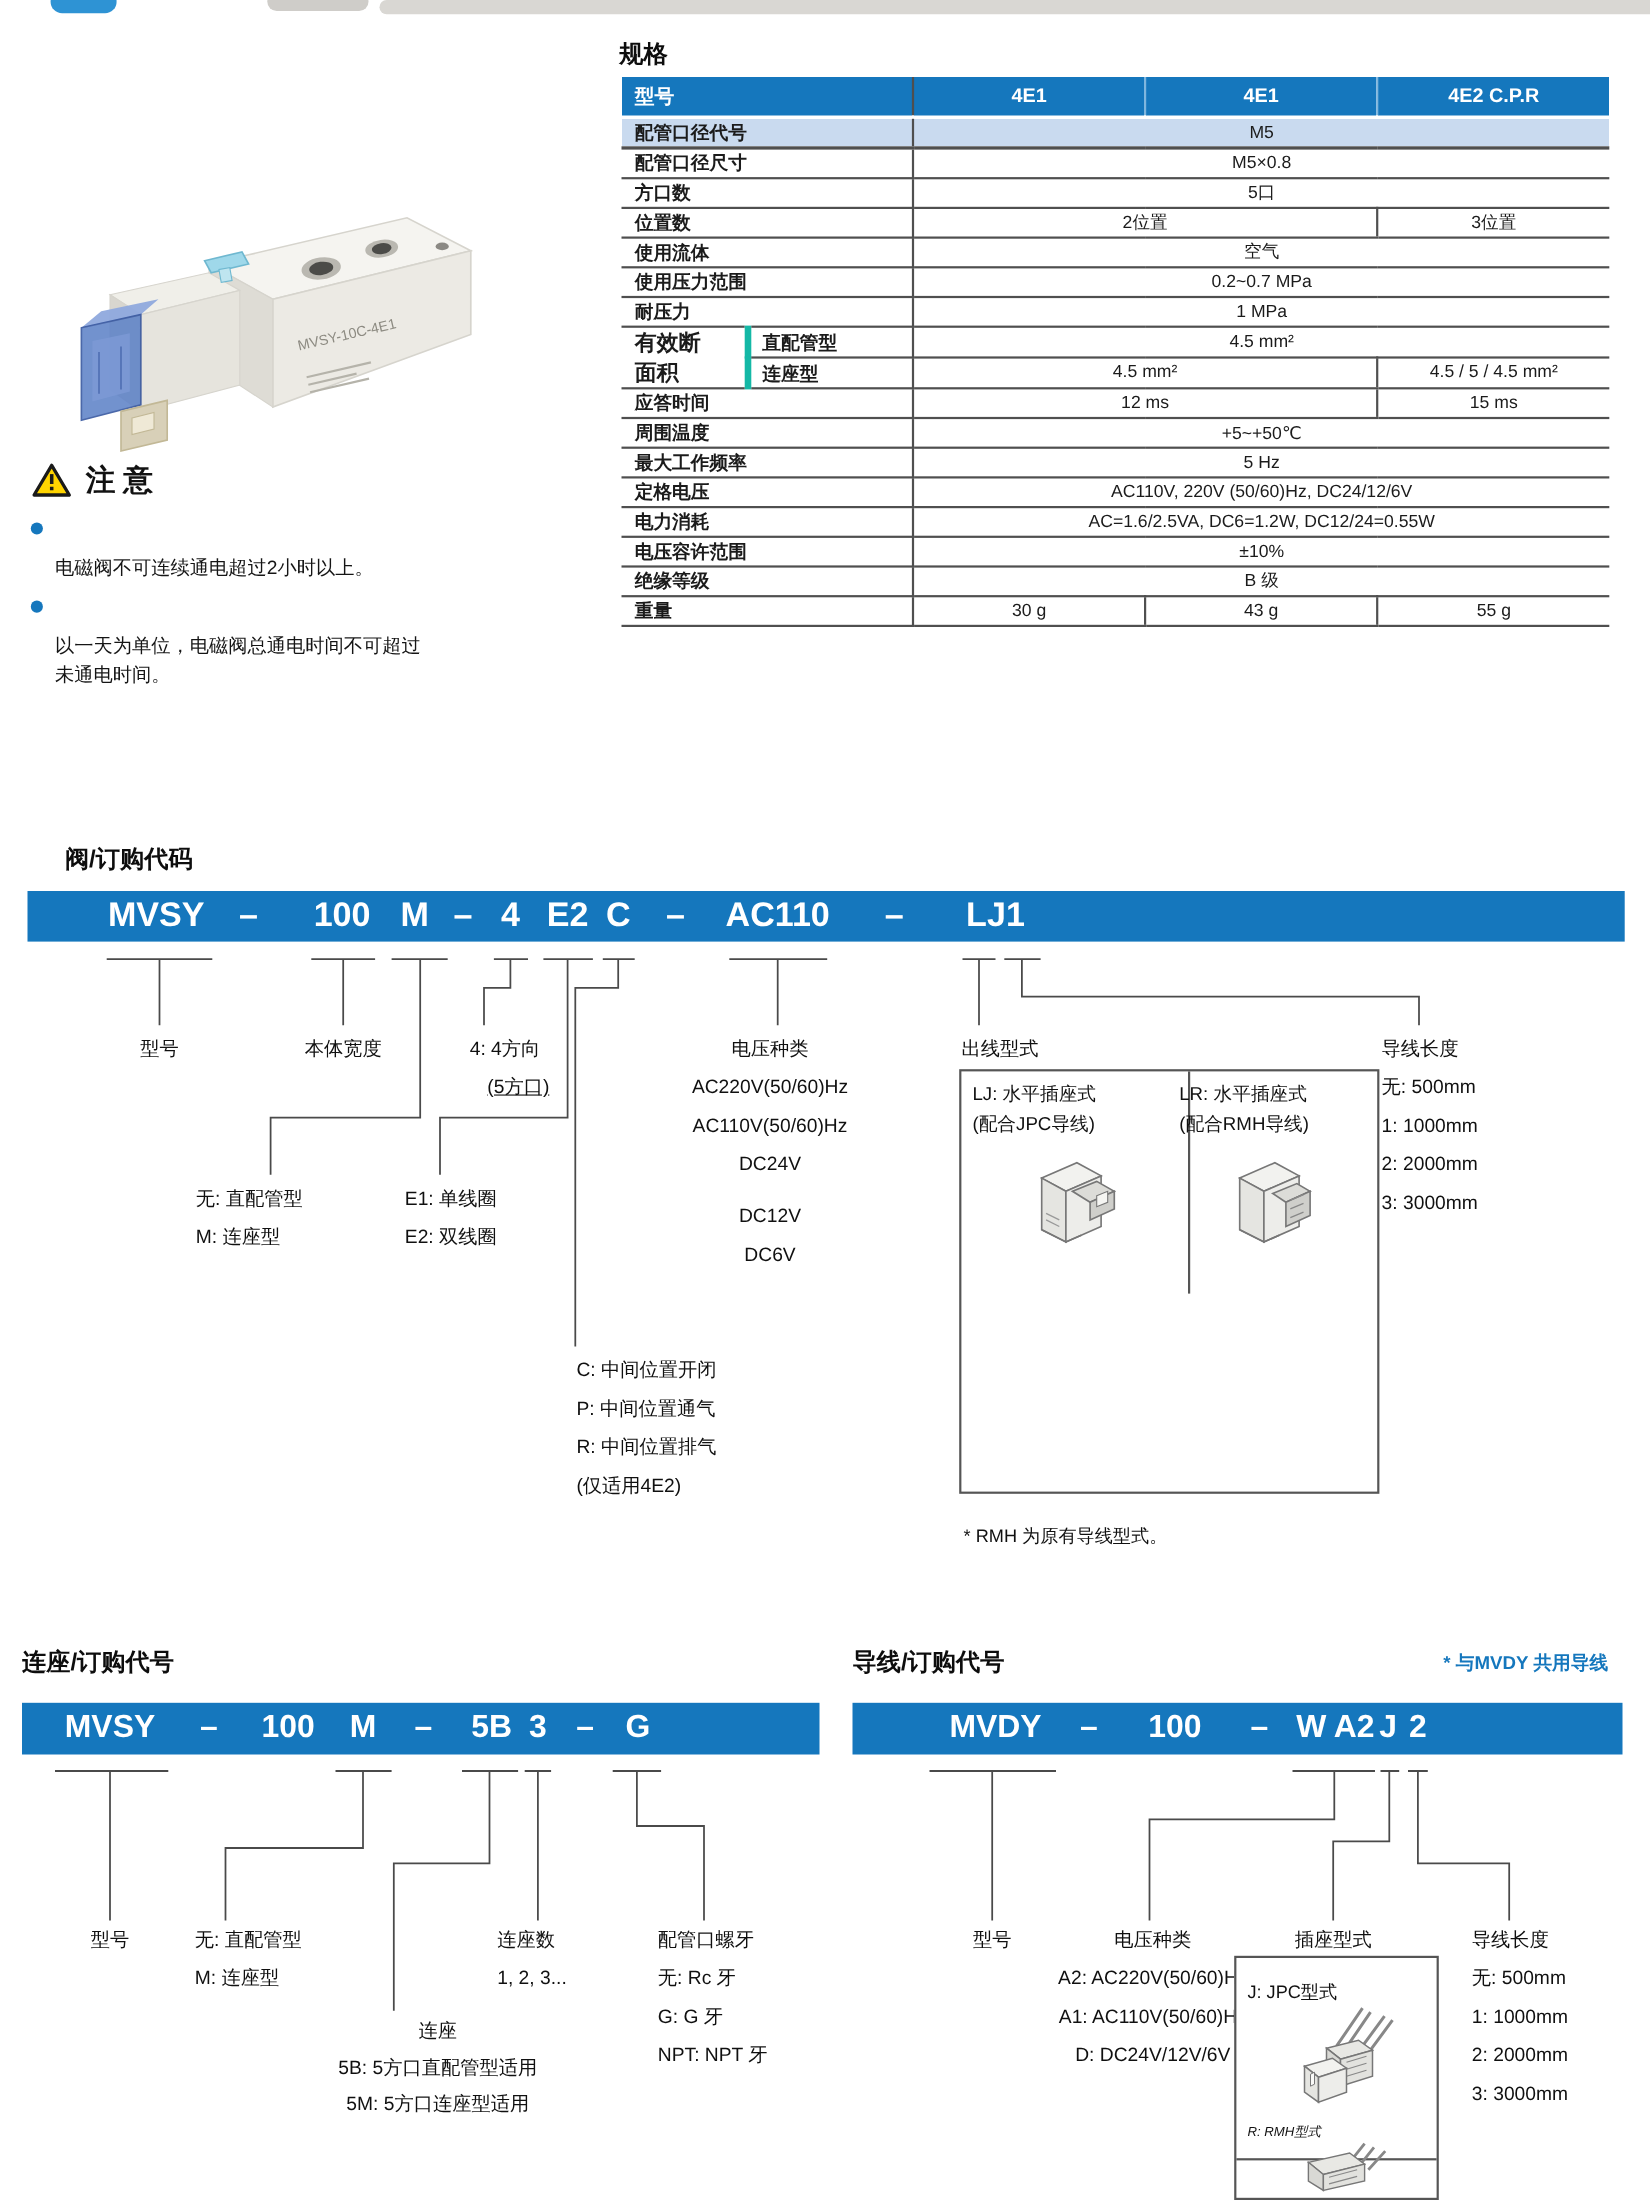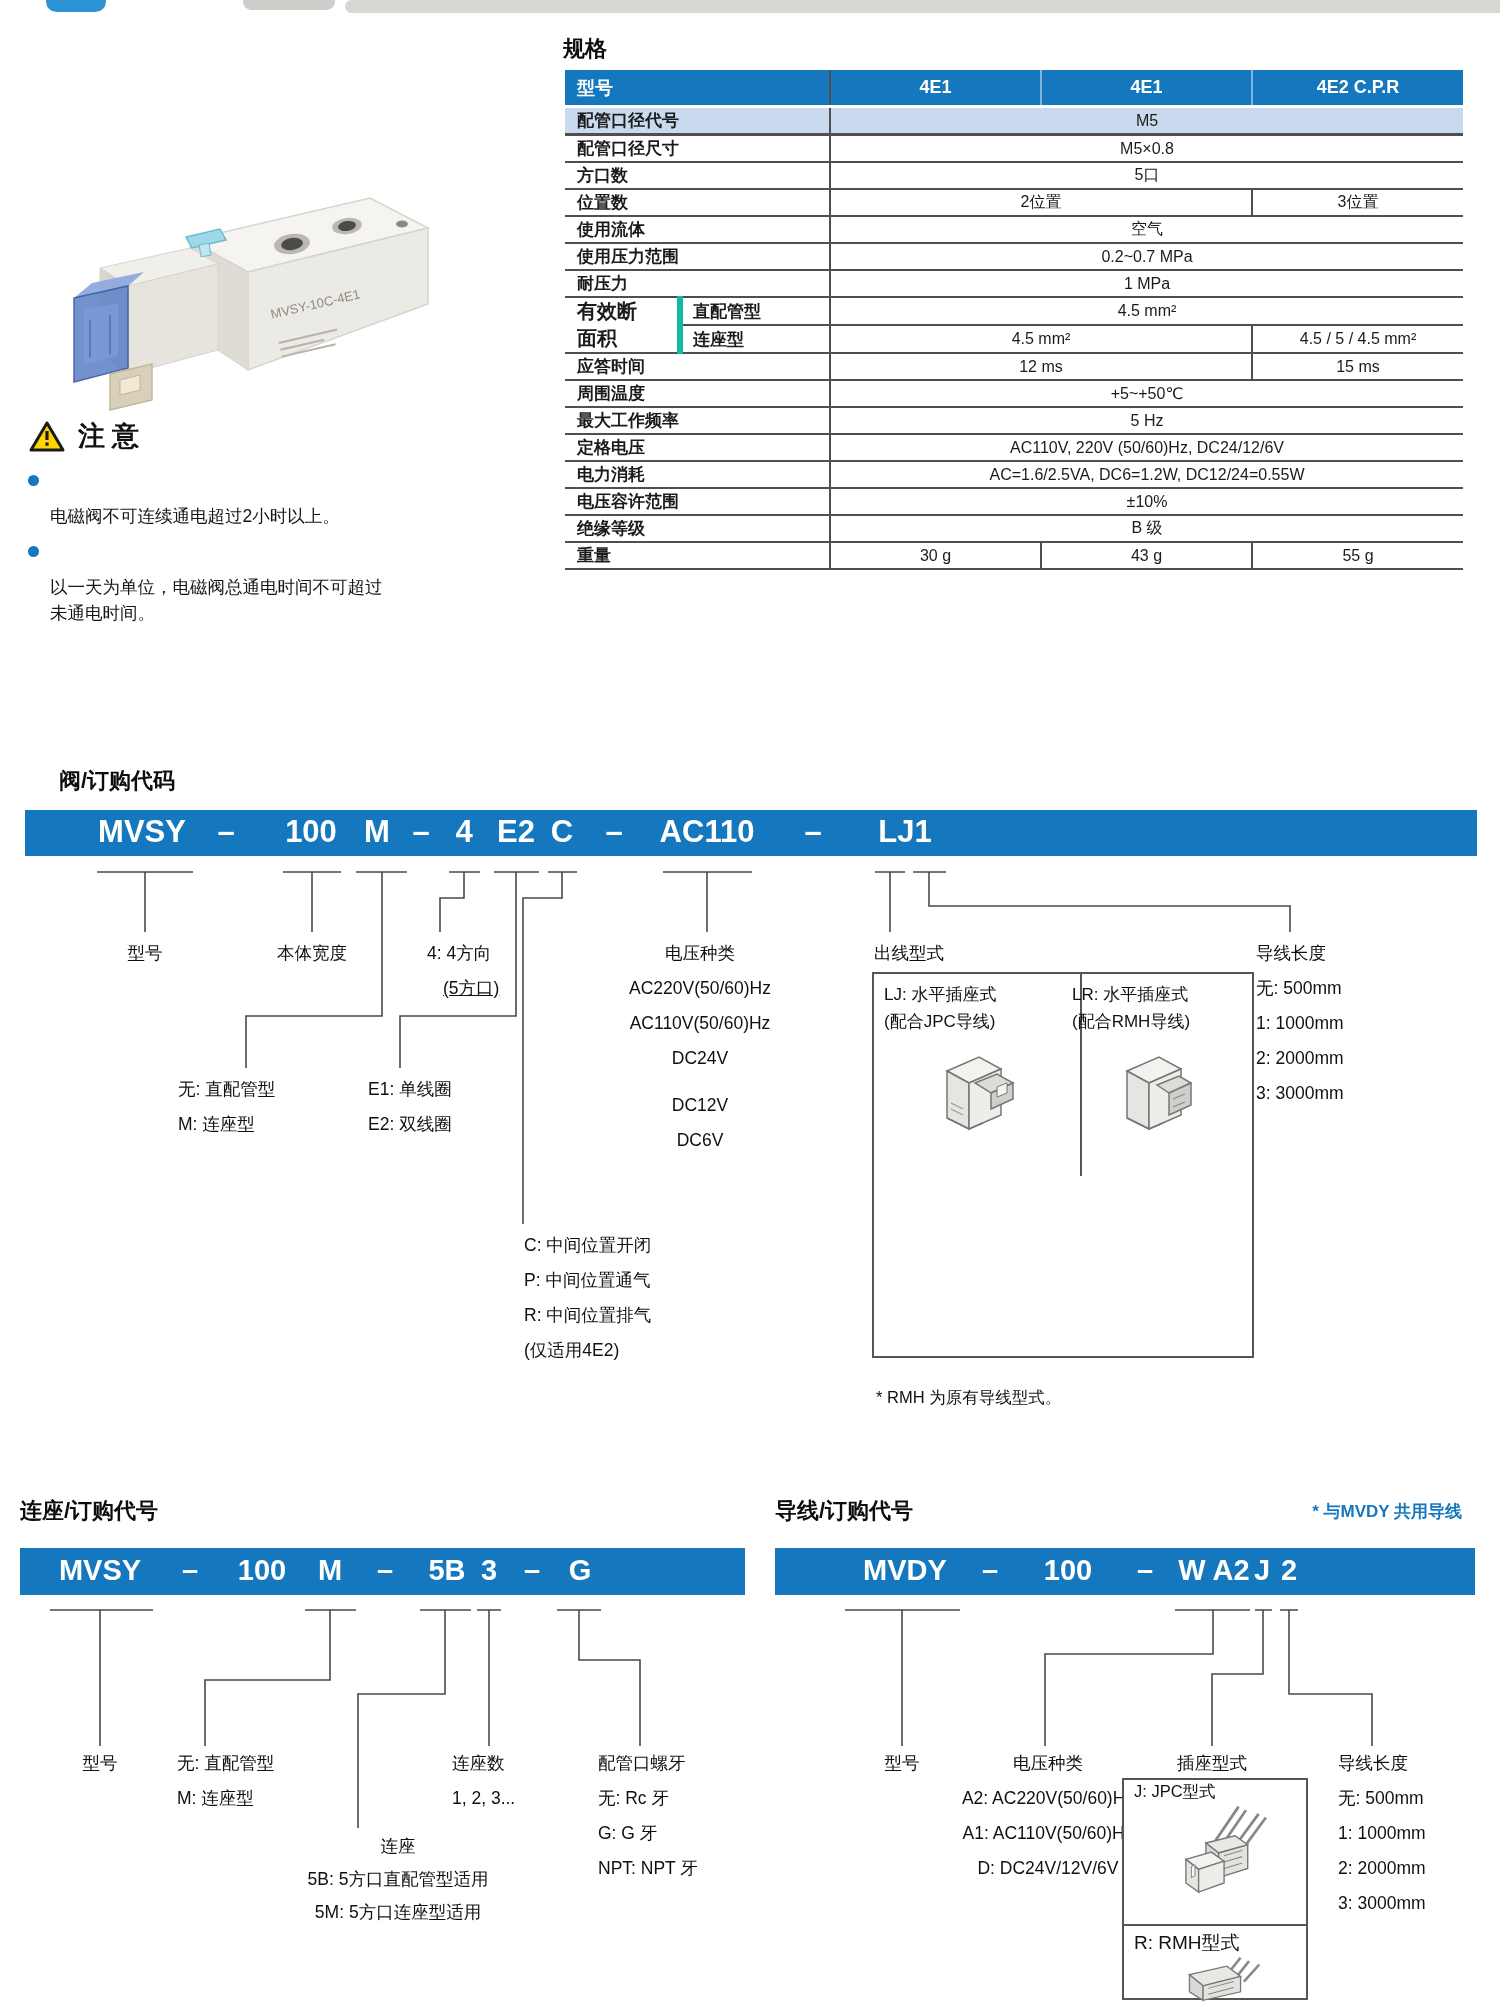--- a/index.html
+++ b/index.html
@@ -379,35 +379,35 @@
 <div class="lb ctr" style="left:1212px;top:1746px;">插座型式</div>
 <div class="lb" style="left:1338px;top:1746px;">
   <span style="display:block;">导线长度</span>
   <span style="display:block;">无: 500mm</span>
   <span style="display:block;">1: 1000mm</span>
   <span style="display:block;">2: 2000mm</span>
   <span style="display:block;">3: 3000mm</span>
 </div>
 
 <div class="obox" style="left:1122px;top:1778px;width:182px;height:218px;">
-  <div class="abs" style="left:0;top:0;right:0;height:142px;border-bottom:2px solid #555;padding:1px 10px;font-size:16.5px;">
+  <div class="abs" style="left:0;top:0;right:0;height:142px;border-bottom:2px solid #555;padding:20px 10px;font-size:16.5px;">
     <span>J: JPC型式</span>
     <svg class="drawing" width="130" height="100" viewBox="0 0 140 110" style="margin:0 auto;">
       <path d="M96 4 L70 42 M104 8 L78 46 M118 12 L90 50 M126 16 L98 54" stroke="#888" stroke-width="3" fill="none"></path>
       <path d="M60 44 L92 36 L106 46 L74 55 Z" fill="#e8e8e4" stroke="#777" stroke-width="1.5"></path>
       <path d="M60 44 L74 55 L74 82 L60 72 Z" fill="#d9d9d5" stroke="#777" stroke-width="1.5"></path>
       <path d="M74 55 L106 46 L106 72 L74 82 Z" fill="#e2e2de" stroke="#777" stroke-width="1.5"></path>
       <path d="M80 58 L100 52 M80 65 L100 59 M80 72 L100 66" stroke="#888" stroke-width="1.2"></path>
       <path d="M38 62 L66 54 L80 64 L52 73 Z" fill="#f2f2ef" stroke="#777" stroke-width="1.5"></path>
       <path d="M38 62 L52 73 L52 98 L38 88 Z" fill="#e5e5e1" stroke="#777" stroke-width="1.5"></path>
       <path d="M52 73 L80 64 L80 88 L52 98 Z" fill="#ededea" stroke="#777" stroke-width="1.5"></path>
       <path d="M44 70 L48 68 L48 80 L44 82 Z" fill="#fafaf8" stroke="#777" stroke-width="1"></path>
     </svg>
   </div>
-  <div class="abs" style="left:0;top:144px;right:0;bottom:0;padding:6px 10px;font-size:19px;">
+  <div class="abs" style="left:0;top:144px;right:0;bottom:0;padding:6px 10px;font-size:12px;font-style:italic;">
     <span>R: RMH型式</span>
     <svg class="drawing" width="120" height="46" viewBox="0 0 140 54" style="margin:0 auto;">
       <path d="M100 2 L84 22 M110 6 L94 26 M122 10 L104 30" stroke="#888" stroke-width="3" fill="none"></path>
       <path d="M40 22 L84 12 L100 24 L56 35 Z" fill="#e8e8e4" stroke="#777" stroke-width="1.5"></path>
       <path d="M40 22 L56 35 L56 52 L40 42 Z" fill="#d9d9d5" stroke="#777" stroke-width="1.5"></path>
       <path d="M56 35 L100 24 L100 42 L56 52 Z" fill="#e2e2de" stroke="#777" stroke-width="1.5"></path>
       <path d="M62 38 L92 30 M62 45 L92 37" stroke="#888" stroke-width="1.2"></path>
     </svg>
   </div>
 </div>

